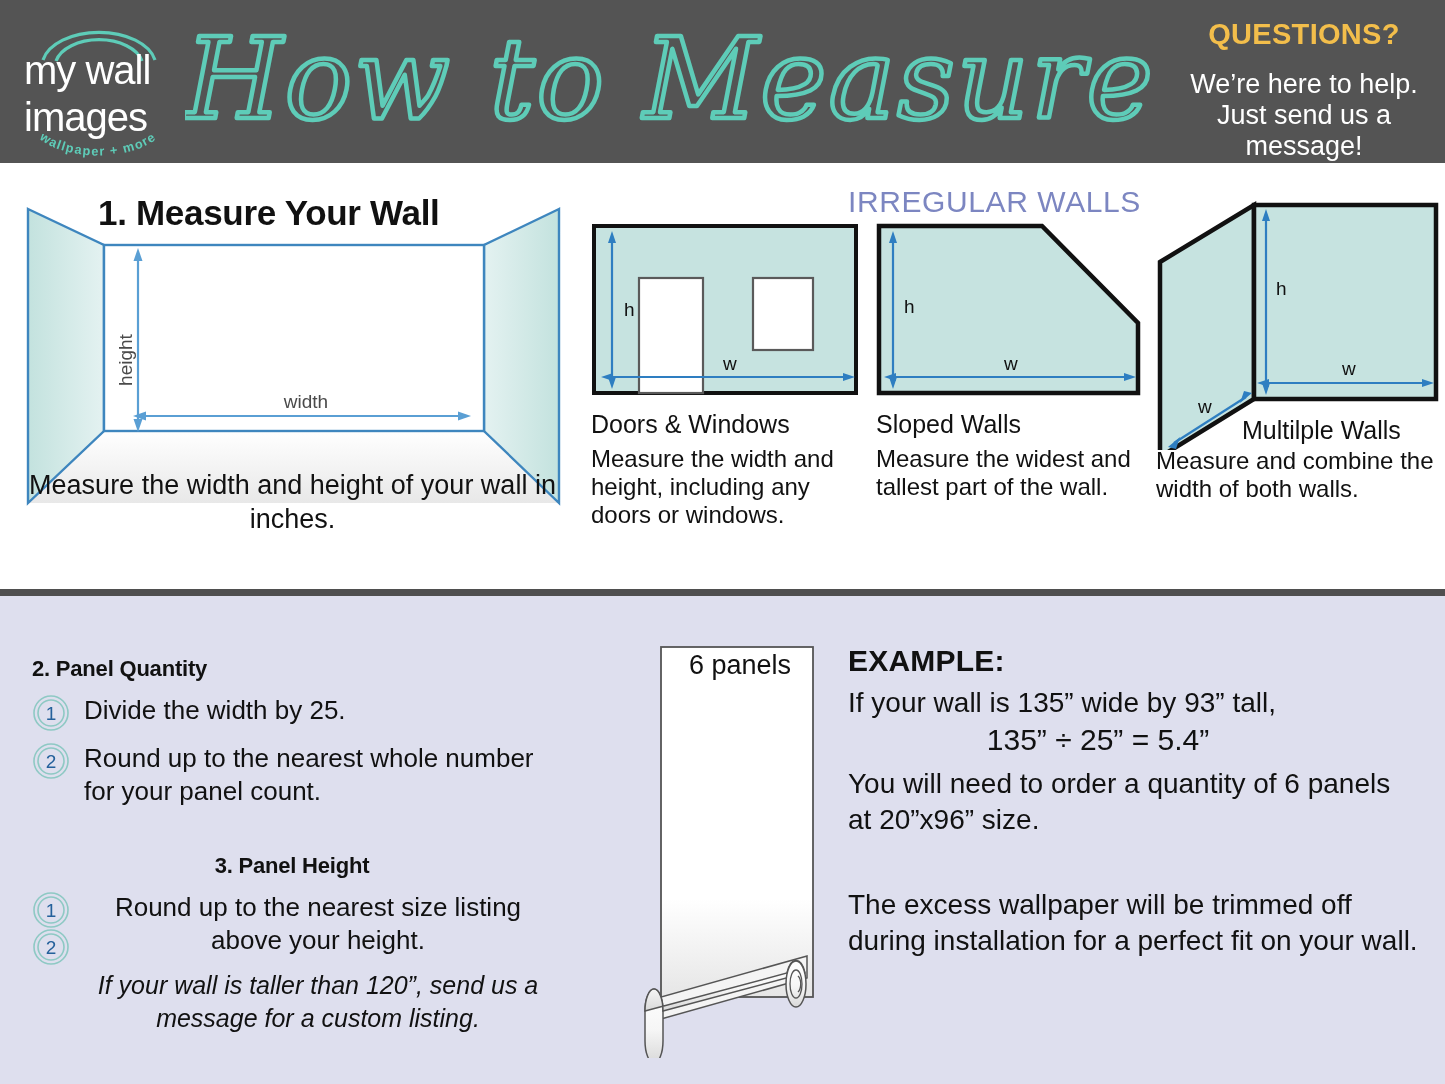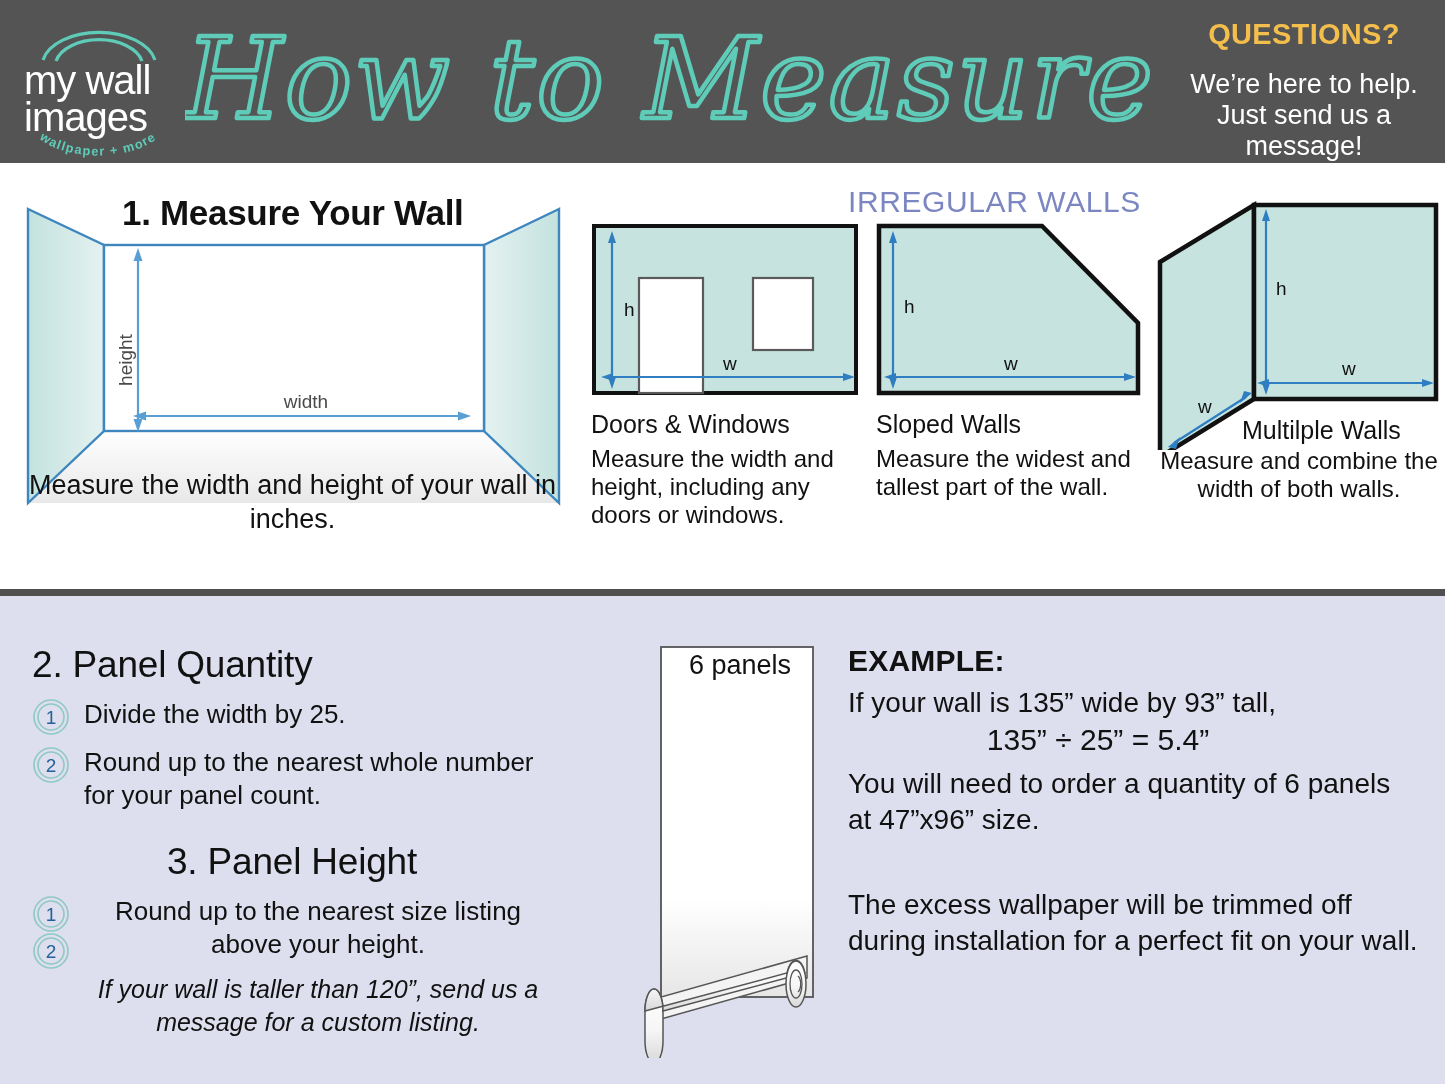--- a/index.html
+++ b/index.html
@@ -20,21 +20,21 @@
     position:absolute; left:0; top:0; width:1445px; height:163px;
     background:#545454;
     overflow:hidden;
   }
   #logo{
     position:absolute; left:18px; top:30px; width:160px; height:125px;
     color:#ffffff;
   }
   #logo .arc{ position:absolute; left:22px; top:0px; }
   #logo .l1{
-    position:absolute; left:6px; top:30px;
+    position:absolute; left:6px; top:20px;
     font-size:40px; line-height:40px; font-weight:400; letter-spacing:-1px;
     color:#ffffff;
   }
   #logo .l2{
     position:absolute; left:6px; top:67px;
     font-size:40px; line-height:40px; font-weight:400; letter-spacing:-1px;
     color:#ffffff;
   }
   #logo .tag{ position:absolute; left:0px; top:104px; width:160px; height:30px; }
 
@@ -72,21 +72,21 @@
     background:#4f4f4f;
   }
 
   
   #sec1{
     position:absolute; left:0; top:163px; width:1445px; height:426px;
     background:#ffffff;
   }
   #wall-title{
     position:absolute; left:98px; top:30px;
-    font-size:35px; font-weight:700; color:#111; letter-spacing:-0.3px;margin-left:24px;
+    font-size:35px; font-weight:700; color:#111; letter-spacing:-0.3px;
   }
   #wall-diagram{ position:absolute; left:14px; top:22px; }
   #wall-caption{
     position:absolute; left:20px; top:305px; width:545px;
     text-align:center; font-size:27px; line-height:34px; color:#111;
   }
 
   #irr-title{
     position:absolute; left:848px; top:22px;
     font-size:30px; color:#7C86C1; letter-spacing:0.6px;
@@ -100,21 +100,21 @@
     font-size:24px; line-height:28px; color:#111; margin-top:6px;
   }
 
   
   #sec2{
     position:absolute; left:0; top:596px; width:1445px; height:488px;
     background:#dedfee;
   }
 
   .step-head{
-    font-size:37px; font-weight:400; color:#111; letter-spacing:-0.2px;
+    font-size:22px; font-weight:700; color:#111; letter-spacing:-0.2px;margin-top:12px;
   }
   .step-row{ position:relative; }
   .bullet{
     position:absolute; left:0; top:0; width:38px; height:38px;
   }
   .step-txt{
     font-size:26px; line-height:33px; color:#111;
   }
   .note-txt{
     font-size:25px; line-height:33px; color:#111; font-style:italic;
@@ -269,21 +269,21 @@
         <polygon points="101,198 113,194 113,202" fill="#2E7EC1"></polygon>
         <polygon points="278,198 266,194 266,202" fill="#2E7EC1"></polygon>
         <text x="186" y="190" font-size="19" fill="#111" font-family="Liberation Sans, sans-serif">w</text>
 
         <line x1="18" y1="258" x2="90" y2="212" stroke="#2E7EC1" stroke-width="2.2"></line>
         <polygon points="12,262 24,252 20,264" fill="#2E7EC1"></polygon>
         <polygon points="96,208 84,218 88,206" fill="#2E7EC1"></polygon>
         <text x="42" y="228" font-size="19" fill="#111" font-family="Liberation Sans, sans-serif">w</text>
       </svg>
       <div class="irr-name" style="margin-left:86px;margin-top:-38px;">Multilple Walls</div>
-      <div class="irr-desc" style="margin-top:2px;text-align:center;">Measure and combine the width of both walls.</div>
+      <div class="irr-desc" style="margin-top:2px;">Measure and combine the width of both walls.</div>
     </div>
 
   </div>
 
   <div id="divider"></div>
 
   <div id="sec2">
 
     <div style="position:absolute; left:32px; top:48px; width:520px;">
       <div class="step-head">2. Panel Quantity</div>
@@ -349,19 +349,19 @@
       <ellipse cx="159" cy="341" rx="10" ry="23" fill="url(#tubeg)" stroke="#555555" stroke-width="1.5"></ellipse>
       <ellipse cx="159" cy="341" rx="6" ry="14" fill="none" stroke="#555555" stroke-width="1.3"></ellipse>
       <path d="M161,333 A5 9 0 0 1 161,349" fill="none" stroke="#555555" stroke-width="1.3"></path>
     </svg>
     <div id="roll-label">6 panels</div>
 
     <div id="ex">
       <div class="ex-head">EXAMPLE:</div>
       <div class="ex-line">If your wall is 135” wide by 93” tall,</div>
       <div class="ex-eq">135” ÷ 25” = 5.4”</div>
-      <div class="ex-line">You will need to order a quantity of 6 panels at 47”x96” size.</div>
+      <div class="ex-line">You will need to order a quantity of 6 panels at 20”x96” size.</div>
       <div class="ex-gap"></div>
       <div class="ex-line">The excess wallpaper will be trimmed off during installation for a perfect fit on your wall.</div>
     </div>
 
   </div>
 </div>
 
 </body></html>

